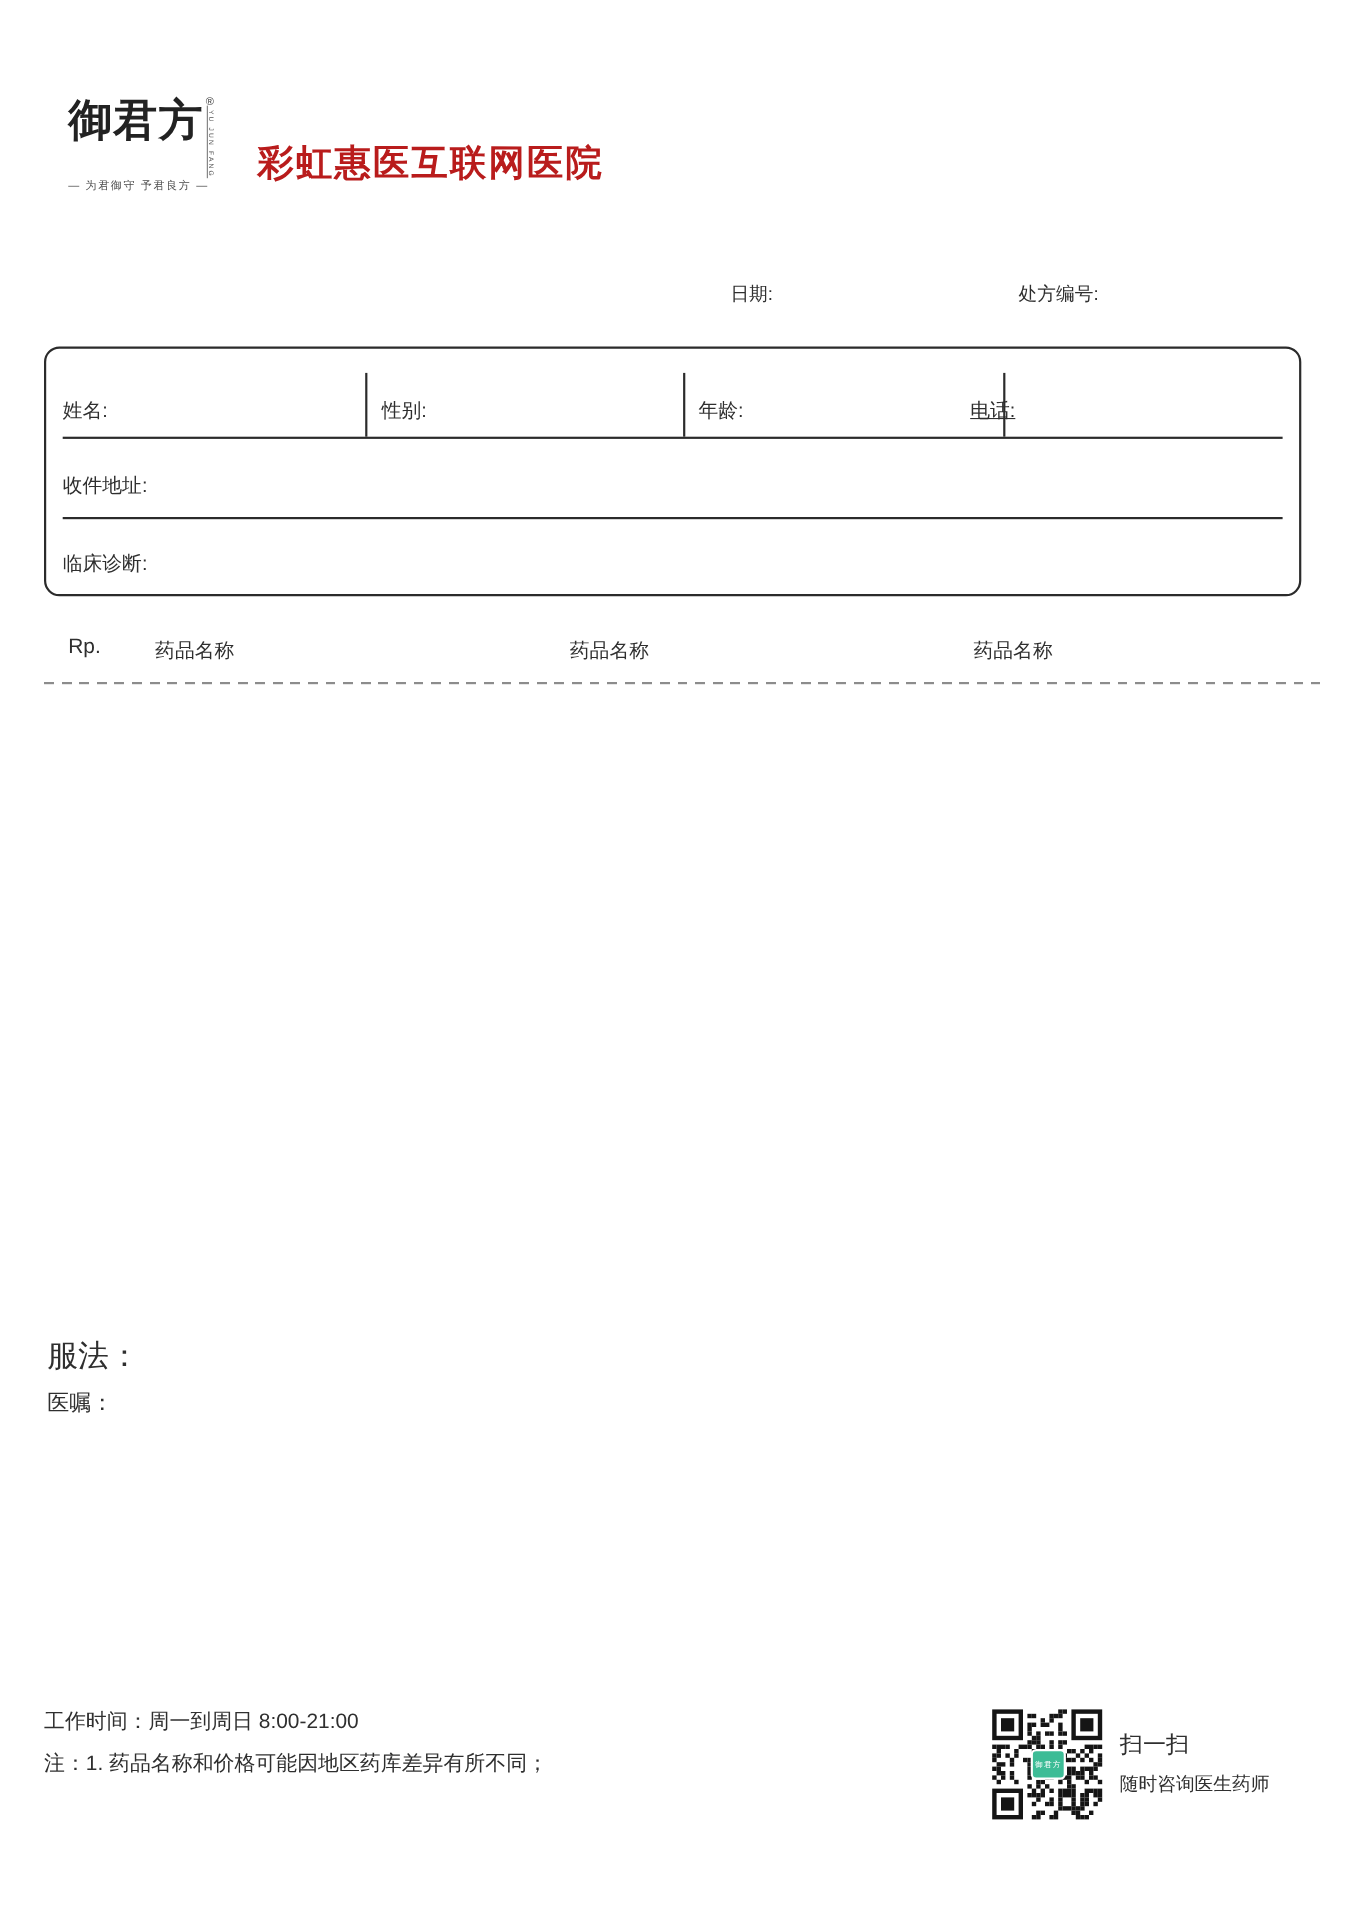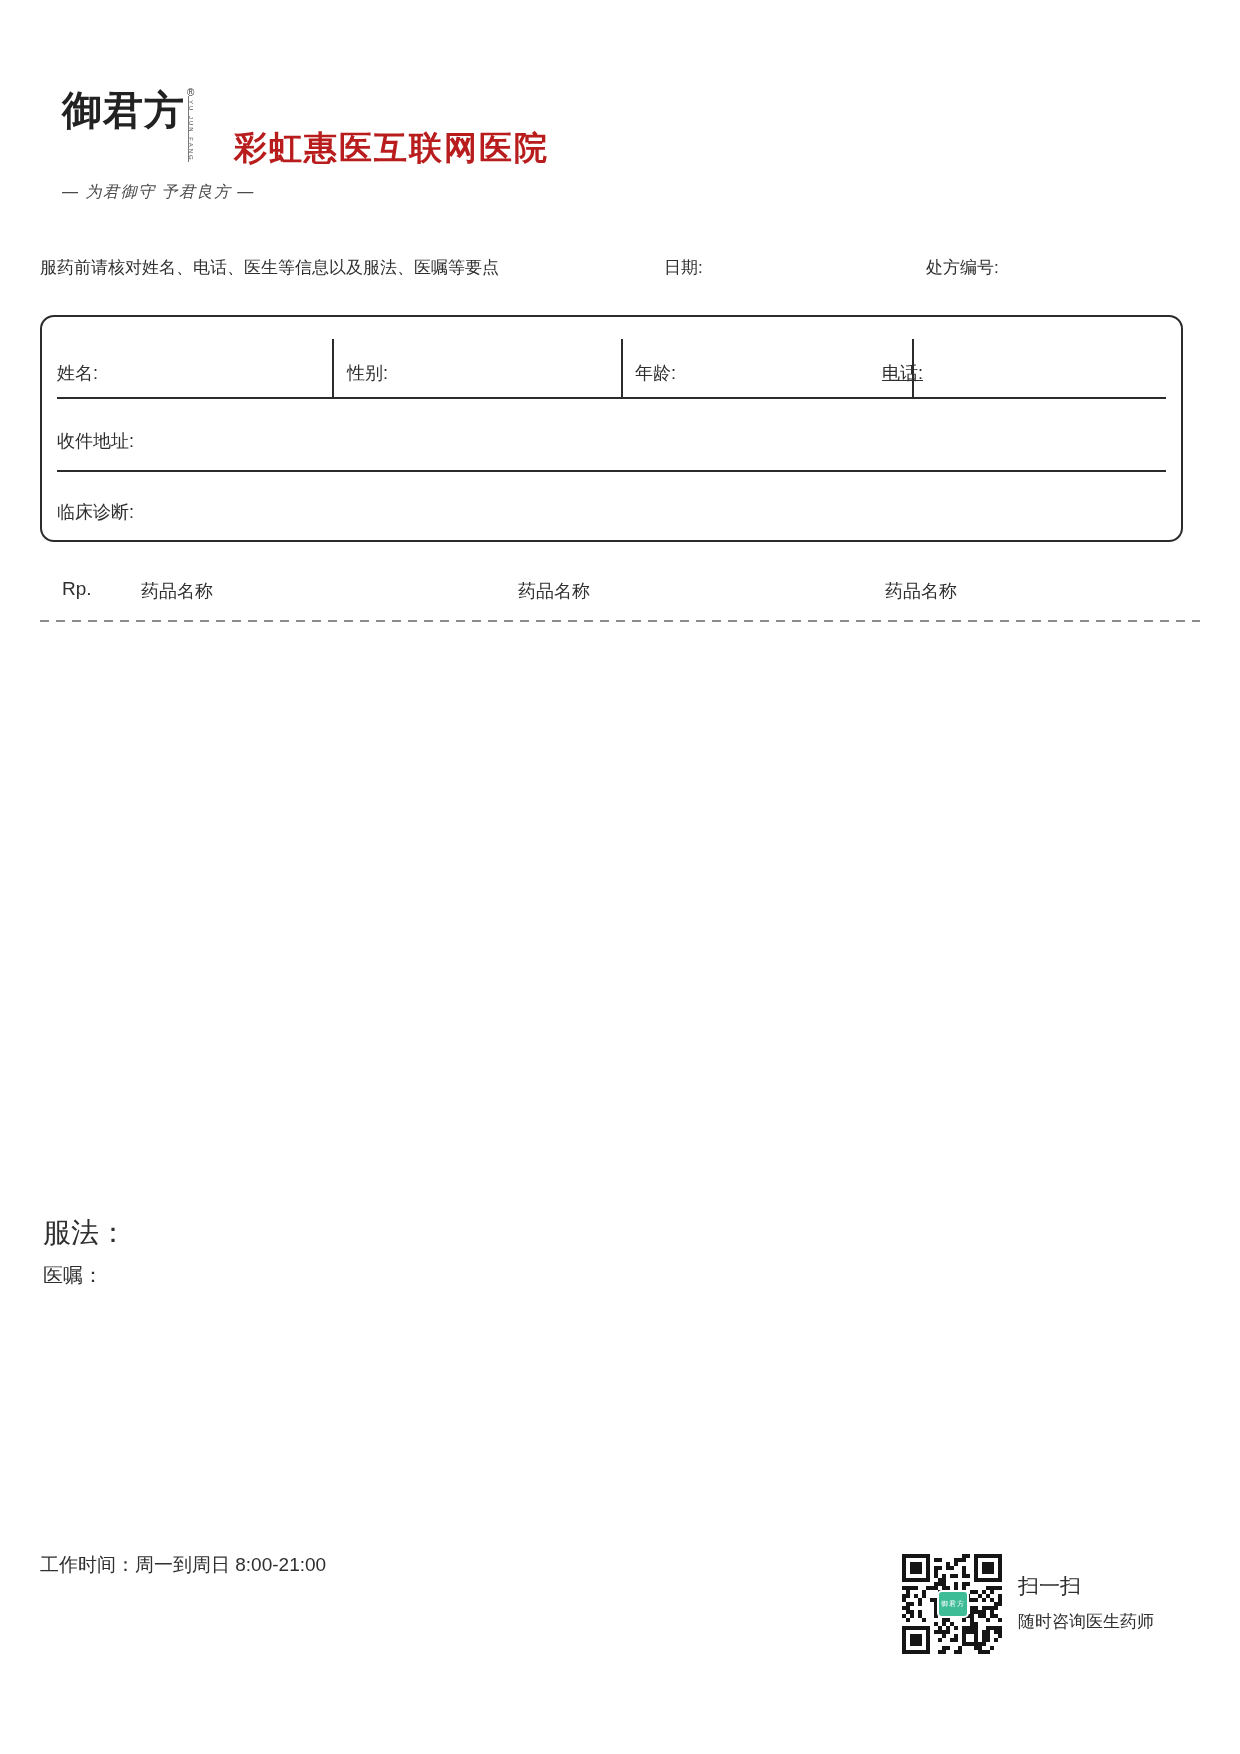--- a/index.html
+++ b/index.html
@@ -20,23 +20,22 @@
     font-weight:700;font-size:40px;line-height:1.1;color:#222;
     letter-spacing:1px;white-space:nowrap;
   }
   .logo-side{display:flex;flex-direction:column;align-items:center;margin-left:2px;}
   .reg{font-size:10px;color:#333;line-height:1;}
   .vert{
     writing-mode:vertical-rl;font-size:6px;letter-spacing:2px;color:#555;
     margin-top:2px;white-space:nowrap;
   }
   .tagline{
-    margin-top:20px;font-size:16px;color:#4a4a4a;letter-spacing:1.5px;
+    margin-top:0;font-size:10px;color:#4a4a4a;letter-spacing:1.5px;
     white-space:nowrap;
-    font-style:italic;
   }
   .header-divider{
     position:absolute;left:188px;top:96px;width:1px;height:66px;background:#7a7a7a;
   }
   .hospital-title{
     position:absolute;left:234px;top:110px;
     font-size:33px;font-weight:900;letter-spacing:2px;color:#b91c1c;
     white-space:nowrap;
     margin-top:16px;
   }
@@ -96,21 +95,20 @@
       <span class="logo-side">
         <span class="reg">®</span>
         <span class="vert">YU JUN FANG</span>
       </span>
     </div>
     <div class="tagline">— 为君御守 予君良方 —</div>
   </div>
   <div class="header-divider"></div>
   <div class="hospital-title">彩虹惠医互联网医院</div>
 
-  <div class="notice-reminder">服药前请核对姓名、电话、医生等信息以及服法、医嘱等要点</div>
   <div class="notice-date">日期:</div>
   <div class="notice-rxno">处方编号:</div>
 
   <div class="patient-box">
     <span class="pb-label" style="left:15px;top:44px;">姓名:</span>
     <span class="pb-label" style="left:305px;top:44px;">性别:</span>
     <span class="pb-label" style="left:593px;top:44px;">年龄:</span>
     <span class="pb-label" style="left:840px;top:44px;text-decoration:underline;">电话:</span>
     <span class="pb-vdiv" style="left:290px;"></span>
     <span class="pb-vdiv" style="left:579px;"></span>
@@ -126,20 +124,21 @@
   <div class="drug-col" style="left:518px;">药品名称</div>
   <div class="drug-col" style="left:885px;">药品名称</div>
   <div class="dashed-line"></div>
   <div class="rx-content-area"></div>
 
   <div class="usage-label">服法：</div>
   <div class="advice-label">医嘱：</div>
 
 
   <div class="working-hours">工作时间：周一到周日 8:00-21:00</div>
+  <div class="note-line-1">注：1. 药品名称和价格可能因地区药库差异有所不同；</div>
 
   <div class="qr-wrap">
     <svg viewBox="0 0 104 104" xmlns="http://www.w3.org/2000/svg" id="qr-svg">
         <rect x="62" y="2" width="4" height="4" fill="#151515"></rect>
         <rect x="66" y="2" width="4" height="4" fill="#151515"></rect>
         <rect x="34" y="6" width="4" height="4" fill="#151515"></rect>
         <rect x="38" y="6" width="4" height="4" fill="#151515"></rect>
         <rect x="54" y="6" width="4" height="4" fill="#151515"></rect>
         <rect x="58" y="6" width="4" height="4" fill="#151515"></rect>
         <rect x="62" y="6" width="4" height="4" fill="#151515"></rect>

